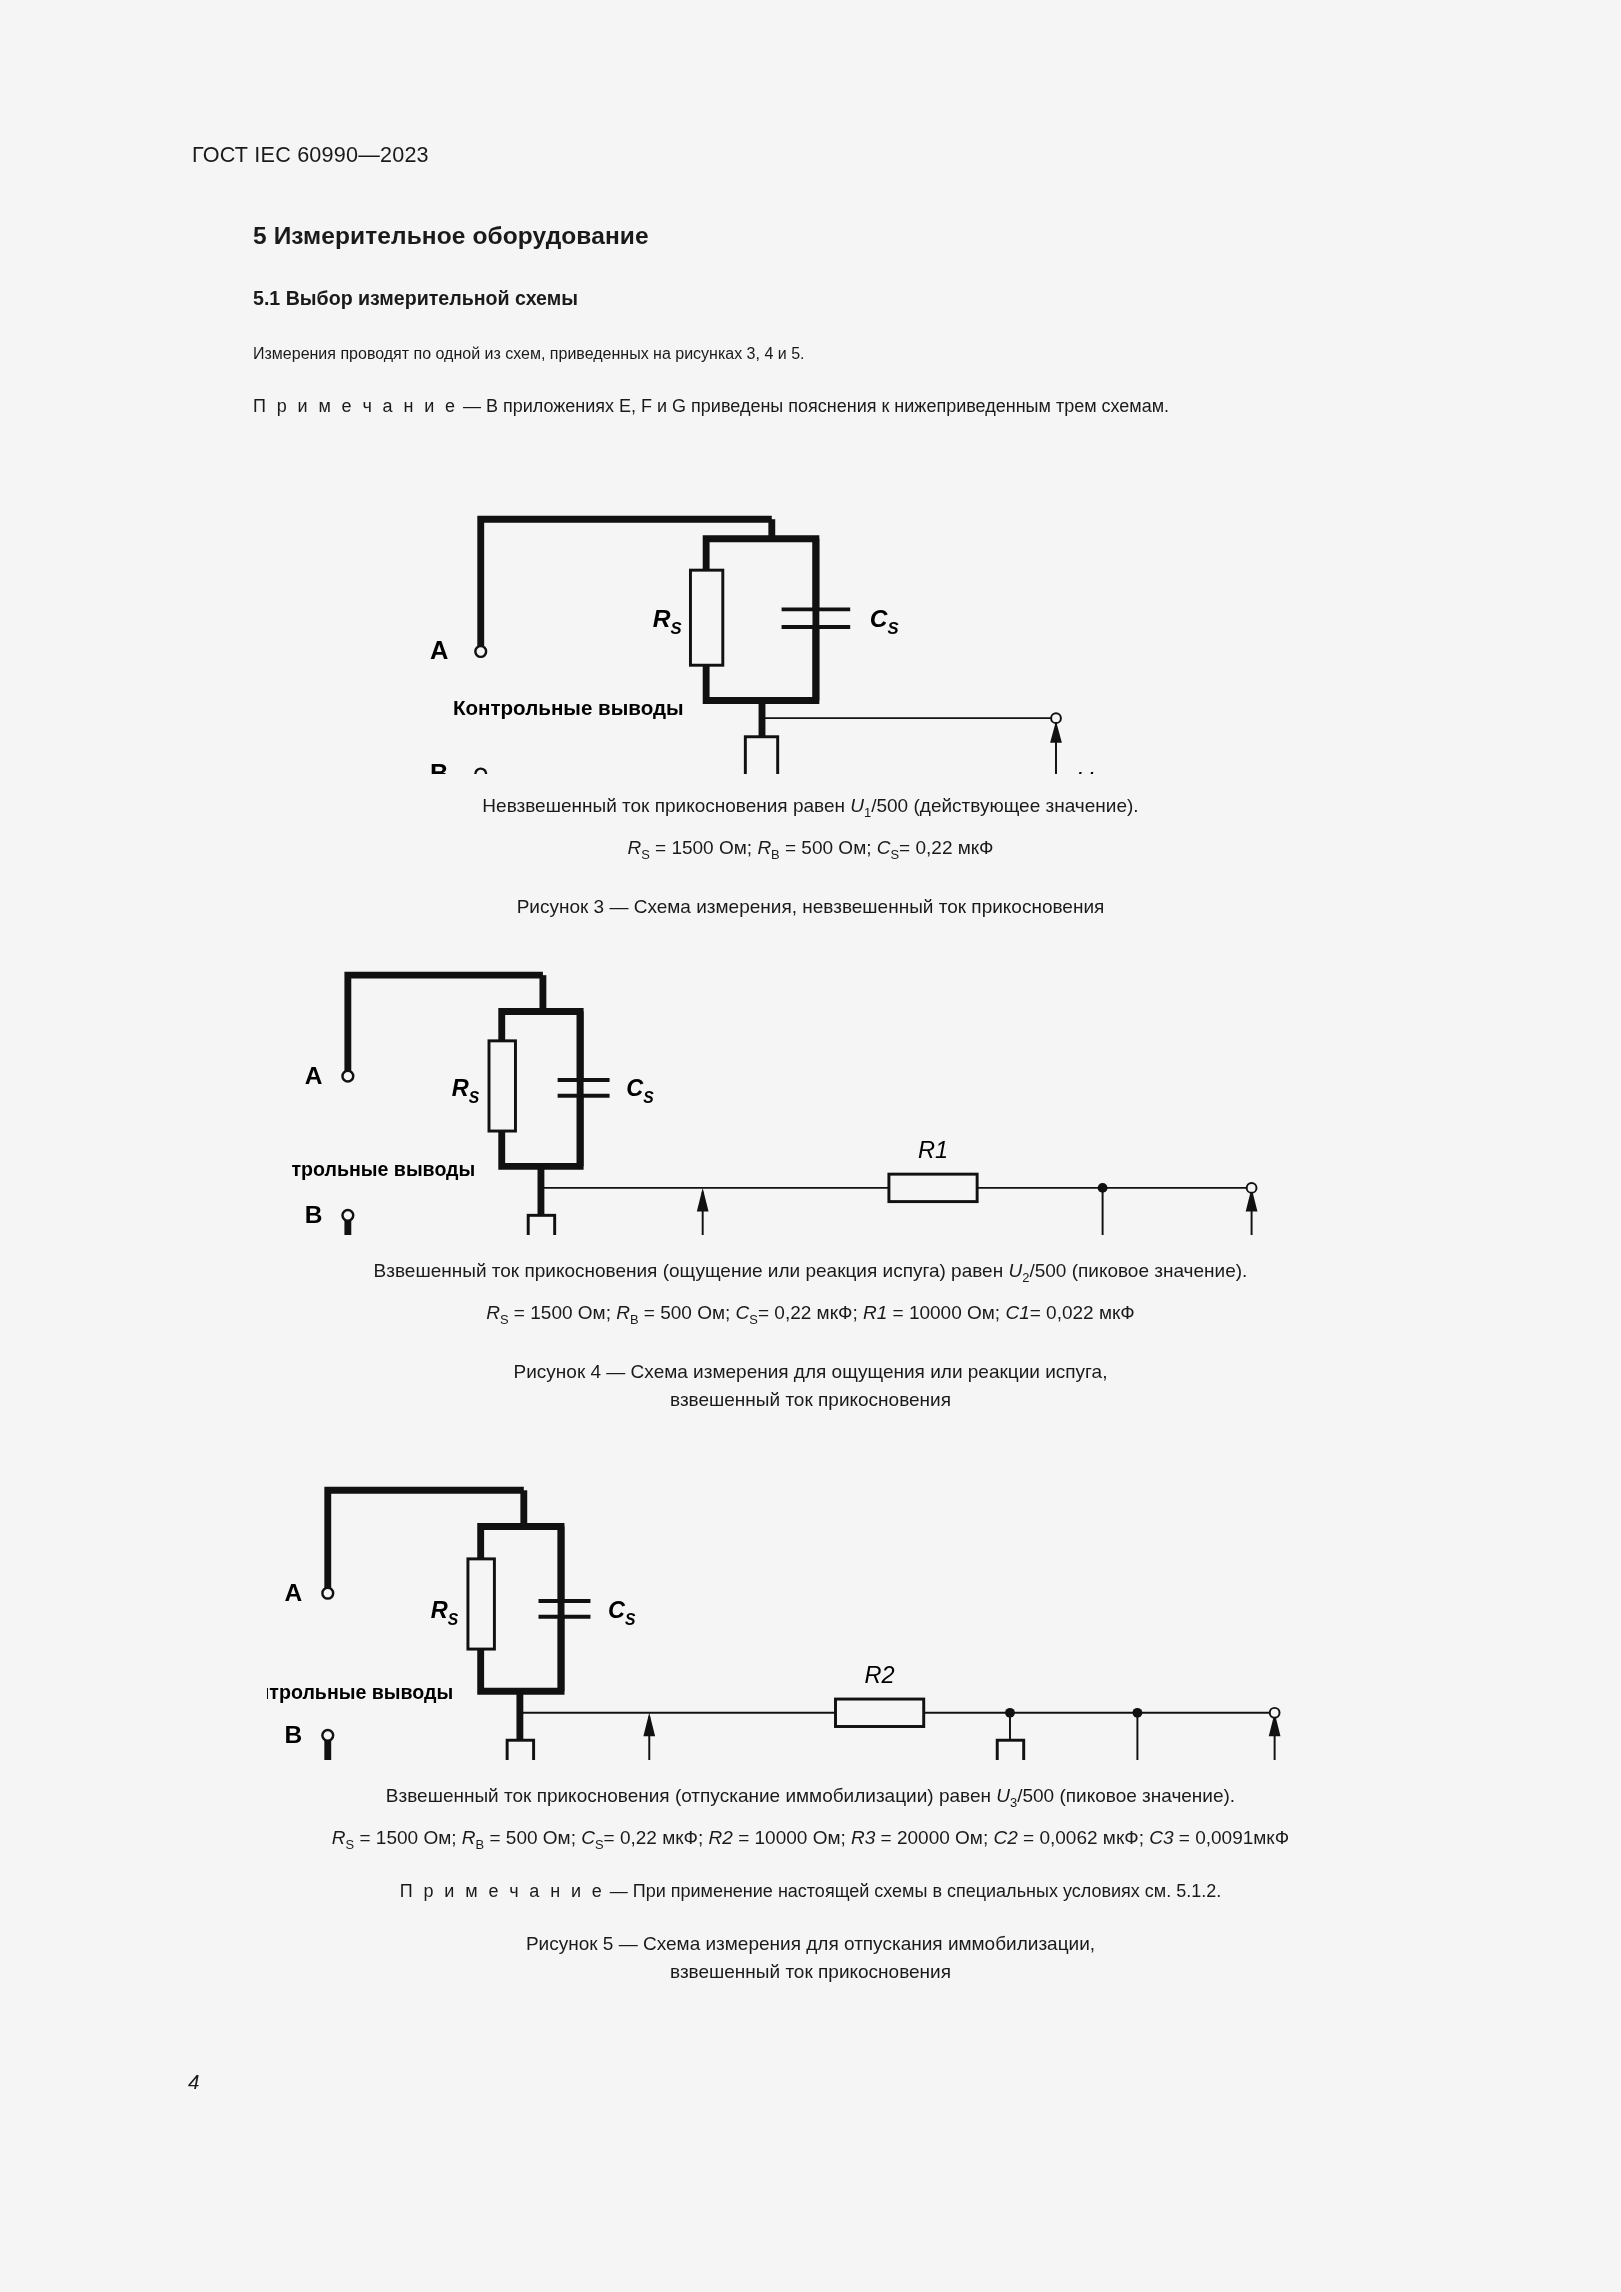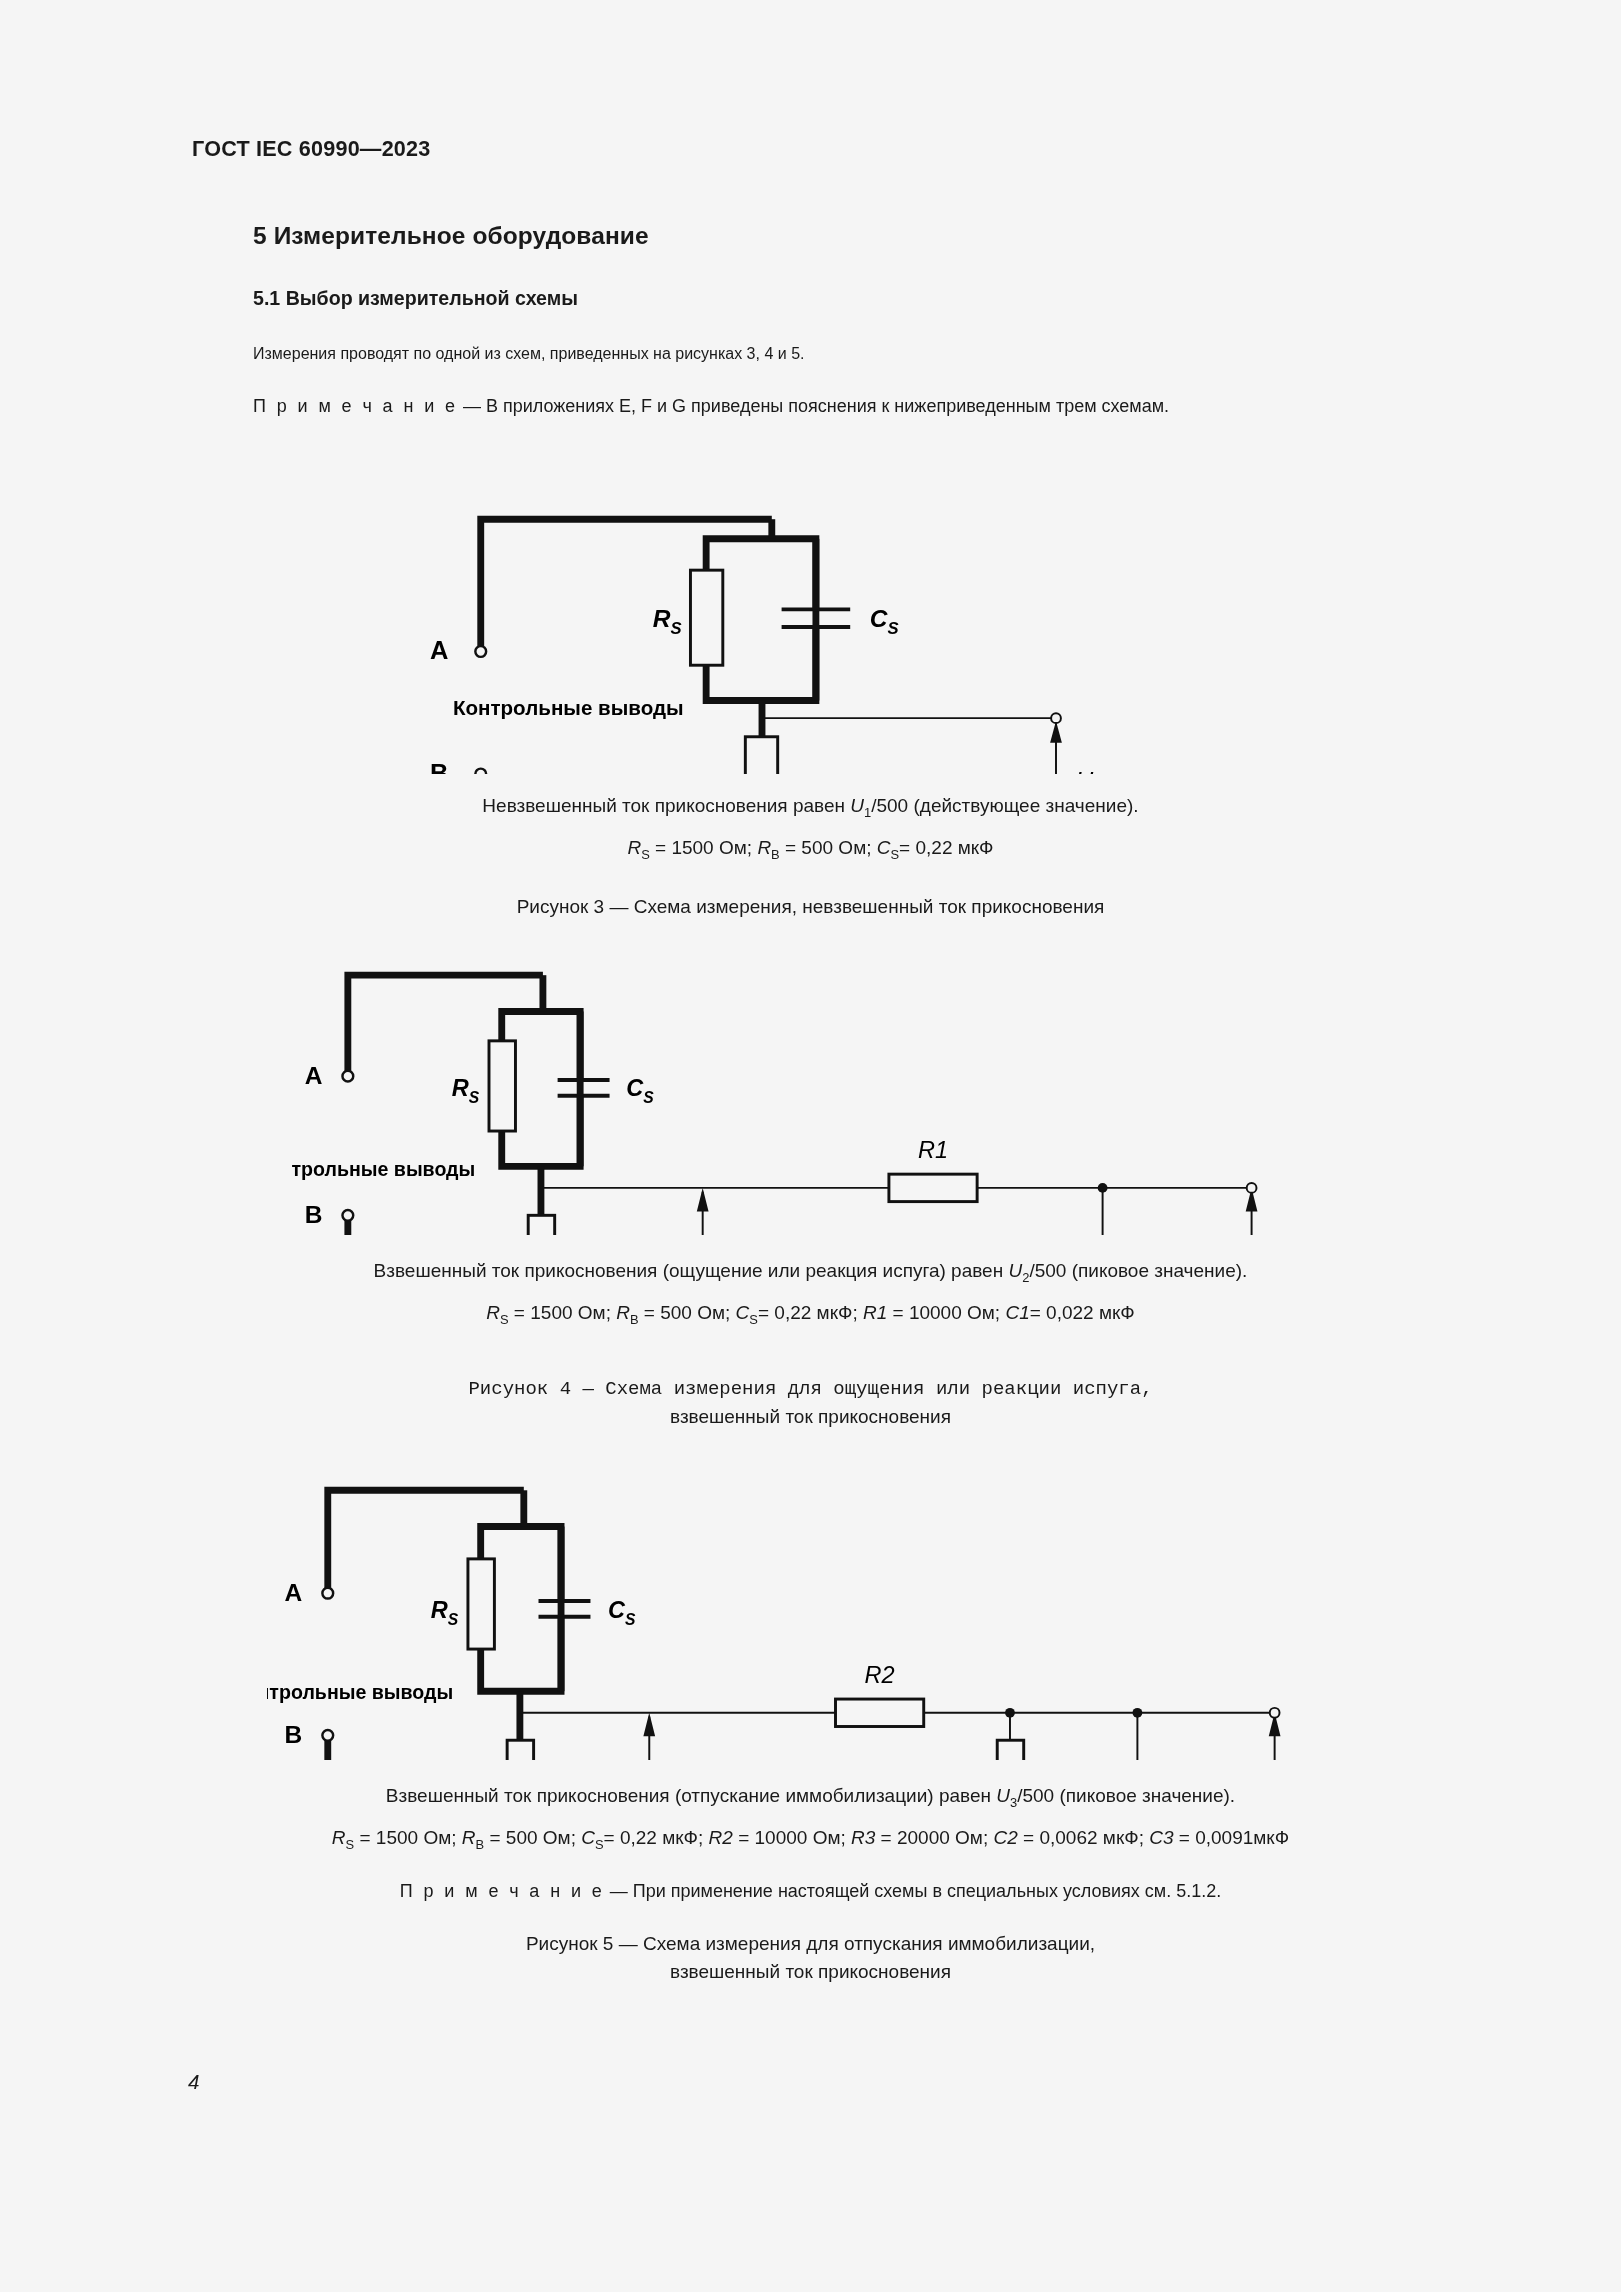--- a/index.html
+++ b/index.html
@@ -10,22 +10,22 @@
     background: #f5f5f5;
     font-family: "Liberation Sans", sans-serif;
     color: #1a1a1a;
     position: relative;
     overflow: hidden;
   }
   .page { position: relative; width:1621px; height:2293px; }
 
   
   .doc-header {
-    position:absolute; left:192px; top:136px;
-    font-size:21.6px; font-weight:bold; letter-spacing:0.2px;
+    position:absolute; left:192px; top:142px;
+    font-size:21.6px; font-weight:normal; letter-spacing:0.2px;
   }
 
   
   .content { position:absolute; left:253px; top:222px; width:1176px; }
   h1.sec {
     font-size:24.5px; font-weight:bold; margin:0 0 37px 0; letter-spacing:0.1px;
   }
   h2.sub {
     font-size:19.6px; font-weight:bold; margin:0 0 33px 0;
   }
@@ -195,21 +195,21 @@
         <tspan>U</tspan><tspan dy="7" font-size="16">2</tspan>
       </text>
     </svg>
 
     <div class="cap" style="margin-top:21.6px;">
       <span>Взвешенный ток прикосновения (ощущение или реакция испуга) равен </span><span class="ital">U</span><sub>2</sub><span>/500 (пиковое значение).</span>
     </div>
     <div class="cap eqline" style="margin-top:11.8px;">
       <span class="ital">R</span><sub>S</sub><span> = 1500 Ом; </span><span class="ital">R</span><sub>B</sub><span> = 500 Ом; </span><span class="ital">C</span><sub>S</sub><span>= 0,22 мкФ; </span><span class="ital">R1</span><span> = 10000 Ом; </span><span class="ital">C1</span><span>= 0,022 мкФ</span>
     </div>
-    <div class="cap" style="margin-top:46px;font-family:Liberation Mono, monospace;">Рисунок 4 — Схема измерения для ощущения или реакции испуга,</div>
+    <div class="cap" style="margin-top:29px;">Рисунок 4 — Схема измерения для ощущения или реакции испуга,</div>
     <div class="cap">взвешенный ток прикосновения</div>
   </div>
 
   <div class="figure" style="top:1446px;">
     <svg class="sch" width="1088" height="314" viewBox="0 0 1110 320">
       <g stroke="#111" fill="none">
         <path d="M 62 150 L 62 45 L 262 45" stroke-width="7"></path>
         <path d="M 218 82 L 218 250 L 300 250 L 300 82 Z" stroke-width="7"></path>
         <path d="M 262 45 L 262 82" stroke-width="7"></path>
         <rect x="205" y="115" width="27" height="92" fill="#f5f5f5" stroke="#111" stroke-width="3"></rect>

